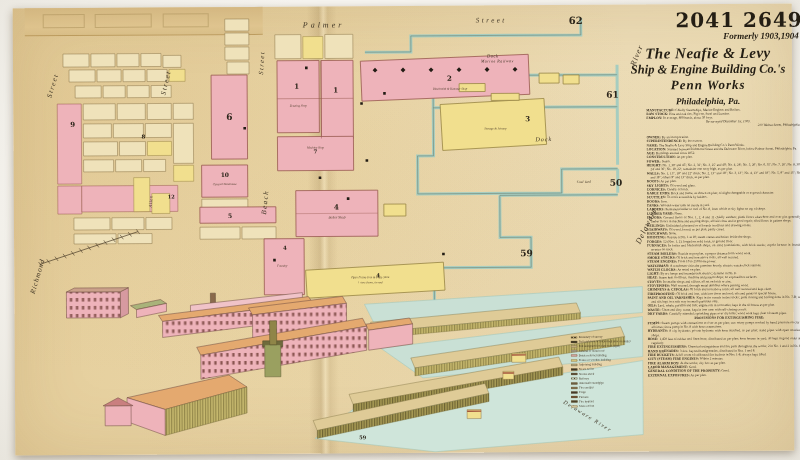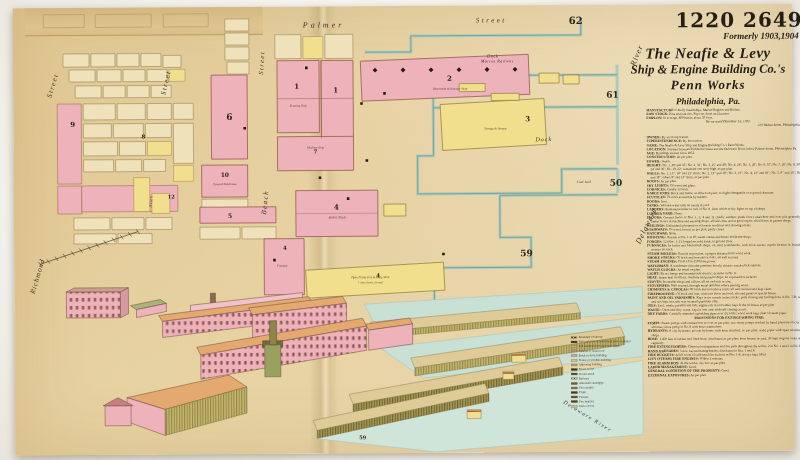--- a/index.html
+++ b/index.html
@@ -297,21 +297,21 @@
             <text x="548" y="398" class="maplbl" font-size="5.5" letter-spacing="1.5" transform="rotate(32 548 398)">Delaware River</text>
             <text x="344" y="433" class="mapnum" font-size="5">59</text>
           </g>
       </g>
     </svg>
 
     <div class="fold"></div>
 
     <div class="hdr">
       <div class="hdr-nums">
-        <span>1220</span><span class="gap">2649</span>
+        <span>2041</span><span class="gap">2649</span>
       </div>
       <div class="hdr-formerly">Formerly 1903,1904</div>
       <div class="title-block">
         <div class="t1">The Neafie &amp; Levy</div>
         <div class="t2">Ship &amp; Engine Building Co.'s</div>
         <div class="t3">Penn Works</div>
         <div class="city">Philadelphia, Pa.</div>
       </div>
     </div>
 

